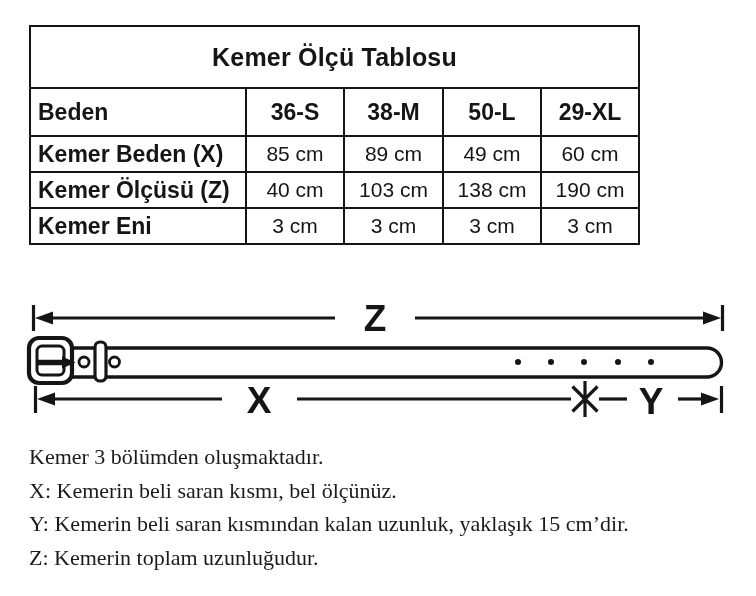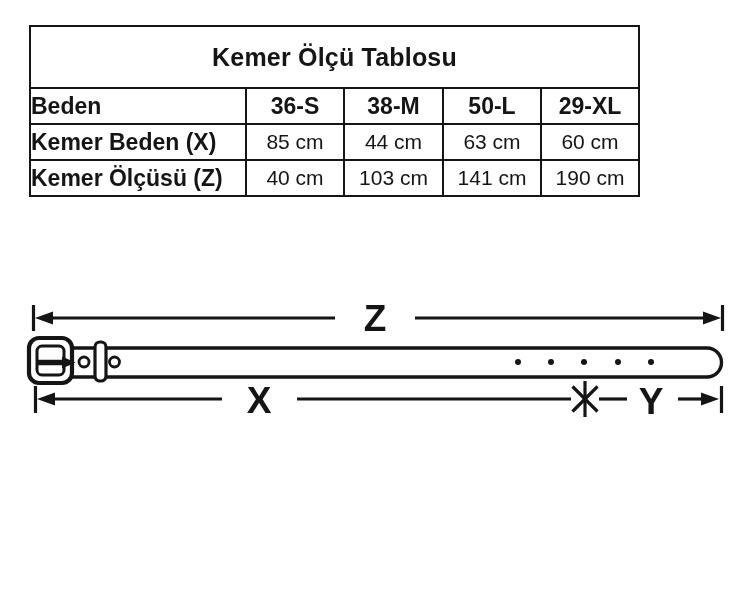--- a/index.html
+++ b/index.html
@@ -32,30 +32,31 @@
   }
   td.tbl-title {
     height: 62px;
     text-align: center;
     vertical-align: middle;
     font-size: 25px;
     font-weight: bold;
     letter-spacing: 0.2px;
   }
   th.col-head {
-    height: 36px;
+    height: 48px;
     text-align: center;
     vertical-align: middle;
     font-size: 23px;
     font-weight: bold;
   }
   th.row-label {
     height: 36px;
     text-align: left;
     vertical-align: middle;
+    padding-left: 7px;
     font-size: 23px;
     font-weight: bold;
   }
   td.cell-value {
     height: 36px;
     text-align: center;
     vertical-align: middle;
     font-size: 21px;
     font-weight: normal;
     border-radius: 10px;
@@ -109,30 +110,37 @@
       <tr>
         <th class="row-label">Beden</th>
         <th class="col-head">36-S</th>
         <th class="col-head">38-M</th>
         <th class="col-head">50-L</th>
         <th class="col-head">29-XL</th>
       </tr>
       <tr>
         <th class="row-label">Kemer Beden (X)</th>
         <td class="cell-value">85 cm</td>
-        <td class="cell-value">44 cm</td>
-        <td class="cell-value">63 cm</td>
+        <td class="cell-value">89 cm</td>
+        <td class="cell-value">49 cm</td>
         <td class="cell-value">60 cm</td>
       </tr>
       <tr>
         <th class="row-label">Kemer Ölçüsü (Z)</th>
         <td class="cell-value">40 cm</td>
         <td class="cell-value">103 cm</td>
-        <td class="cell-value">141 cm</td>
+        <td class="cell-value">138 cm</td>
         <td class="cell-value">190 cm</td>
+      </tr>
+      <tr>
+        <th class="row-label">Kemer Eni</th>
+        <td class="cell-value">3 cm</td>
+        <td class="cell-value">3 cm</td>
+        <td class="cell-value">3 cm</td>
+        <td class="cell-value">3 cm</td>
       </tr>
     </tbody>
   </table>
 
   <svg class="belt-diagram" viewBox="0 0 756 160" xmlns="http://www.w3.org/2000/svg">
 
     <g stroke="#151515" stroke-width="3.2" fill="none">
       <line x1="33.5" y1="15" x2="33.5" y2="41"></line>
       <polygon points="35,28 53,21.5 53,34.5" fill="#151515" stroke="none"></polygon>
       <line x1="50" y1="28" x2="335" y2="28"></line>
@@ -174,14 +182,20 @@
       </g>
       <line x1="599" y1="109" x2="627" y2="109"></line>
       <line x1="678" y1="109" x2="704" y2="109"></line>
       <polygon points="719,109 701,102.5 701,115.5" fill="#151515" stroke="none"></polygon>
       <line x1="721.5" y1="96" x2="721.5" y2="123"></line>
     </g>
     <text x="259" y="123" font-size="37">X</text>
     <text x="651" y="124" font-size="37">Y</text>
   </svg>
 
+  <div class="notes">
+    <div>Kemer 3 bölümden oluşmaktadır.</div>
+    <div>X: Kemerin beli saran kısmı, bel ölçünüz.</div>
+    <div>Y: Kemerin beli saran kısmından kalan uzunluk, yaklaşık 15 cm’dir.</div>
+    <div>Z: Kemerin toplam uzunluğudur.</div>
+  </div>
 
 </div>
 
 </body></html>

